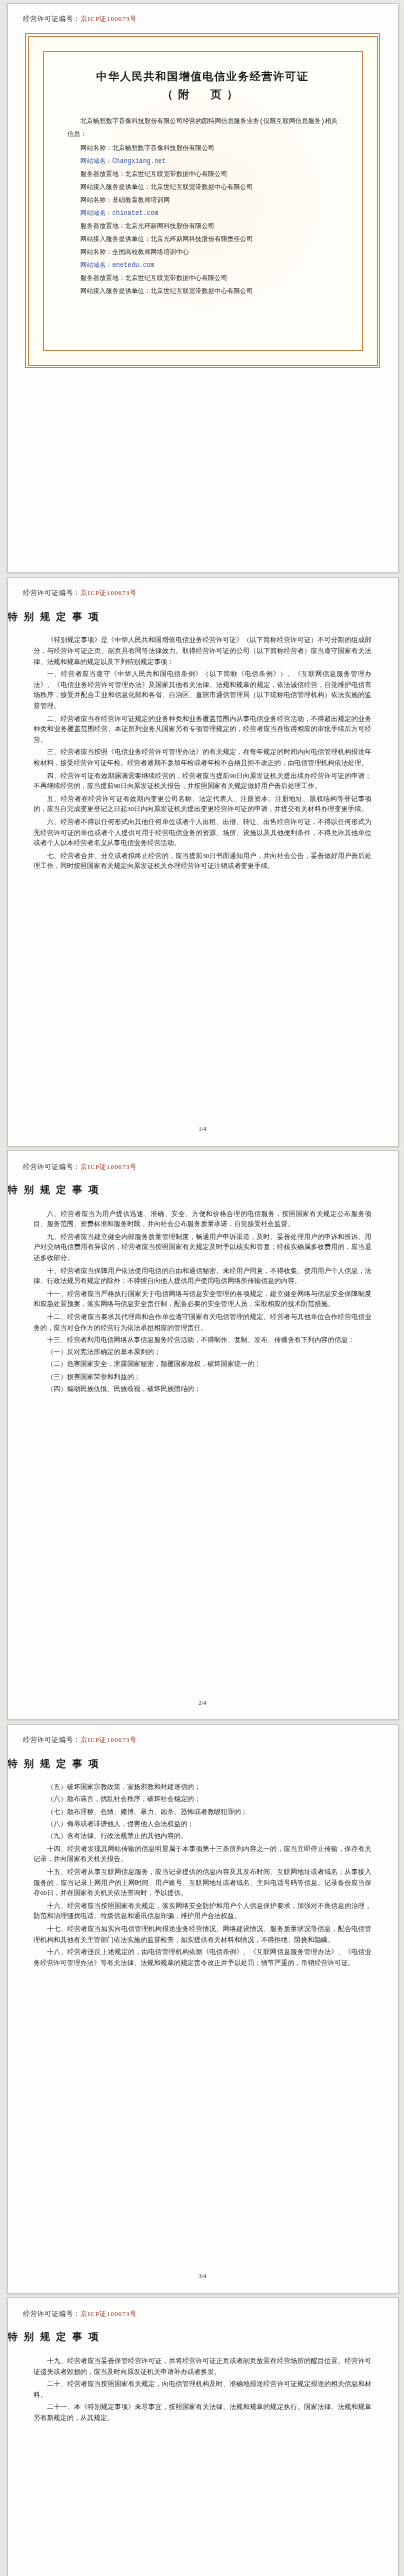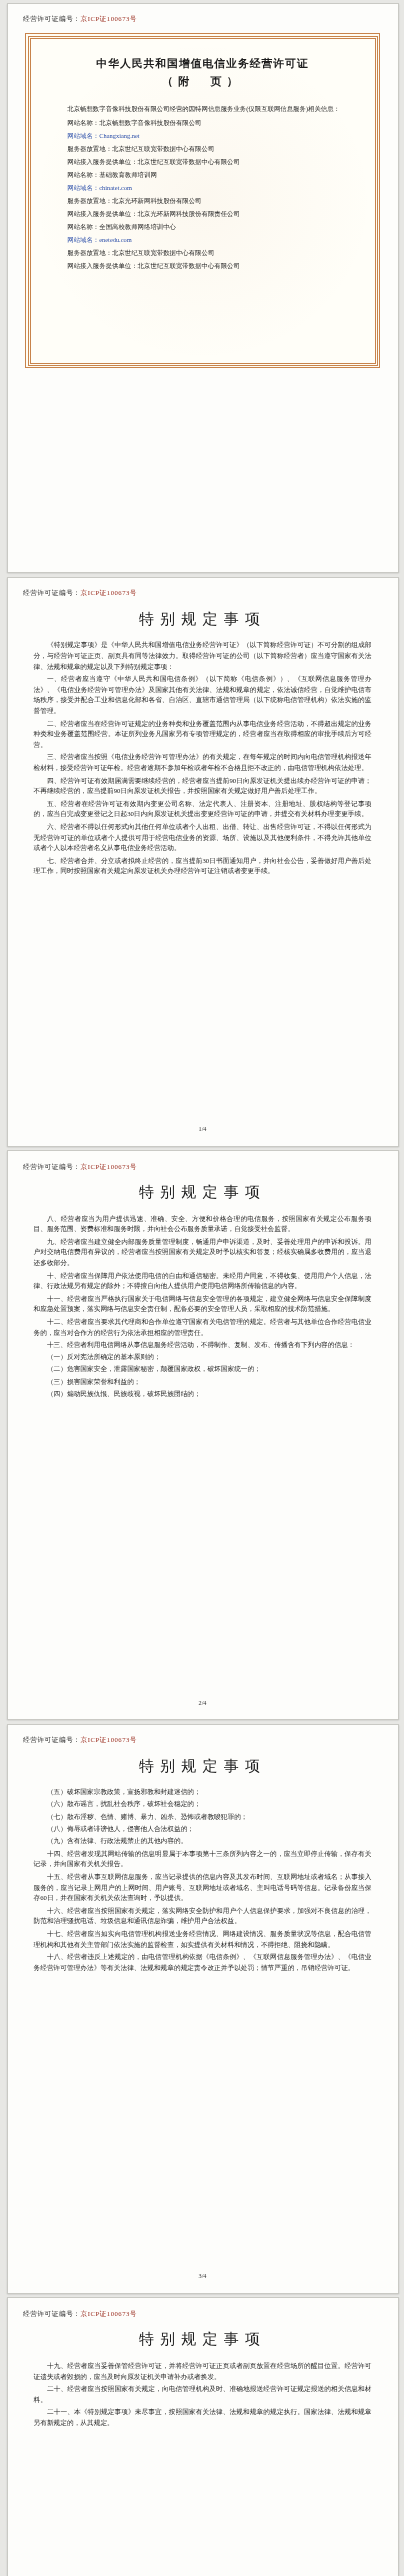--- a/index.html
+++ b/index.html
@@ -41,23 +41,24 @@
     position: absolute;
     top: 29px; left: 17.5px; right: 17.5px;
     height: 335px;
     border: 0.5px solid #c8834b;
     padding: 1.5px;
     box-sizing: border-box;
     background: #fffdf4;
   }
   .cert-frame-mid {
     border: 1.5px solid #c8834b;
-    padding: 1px;
+    padding: 14px;
     height: 100%;
     box-sizing: border-box;
+    font-family: Liberation Mono, monospace;
   }
   .cert-frame-inner {
     border: 0.5px solid #c8834b;
     height: 100%;
     box-sizing: border-box;
     padding: 13.4px 24px;
     background:
       radial-gradient(ellipse at center, rgba(200,131,75,0.05), rgba(200,131,75,0) 70%),
       #fffef8;
   }
@@ -87,23 +88,23 @@
     font-size: 6.4px;
     line-height: 13px;
     margin: 0;
     text-indent: 2em;
   }
   .cert-line.domain { color: #2b4ea8; }
 
   
   .prov-title {
     margin: 32px 0 11.3px;
-    text-align: center;
-    font-size: 15px;
-    font-weight: normal;
+    text-align: left;
+    font-size: 10px;
+    font-weight: bold;
     letter-spacing: 6.2px;
   }
   .prov-body {
     margin: 0 26px;
     font-size: 6.7px;
     line-height: 10.8px;
     text-align: justify;
   }
   .para {
     margin: 0 0 1.5px;

